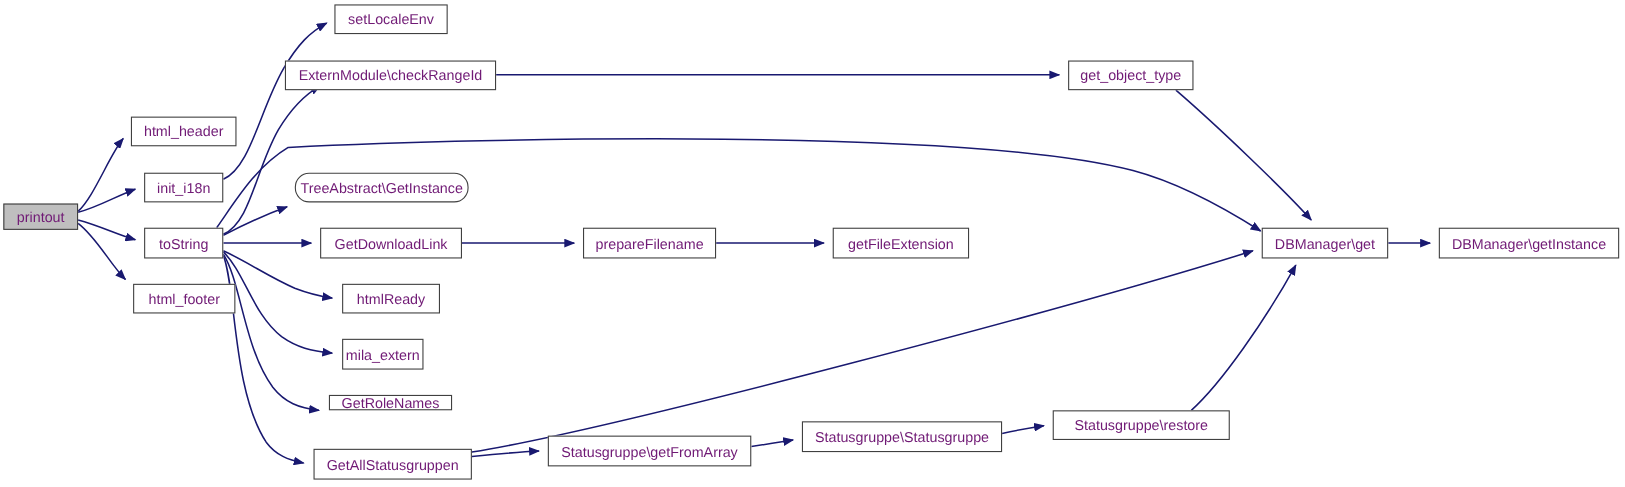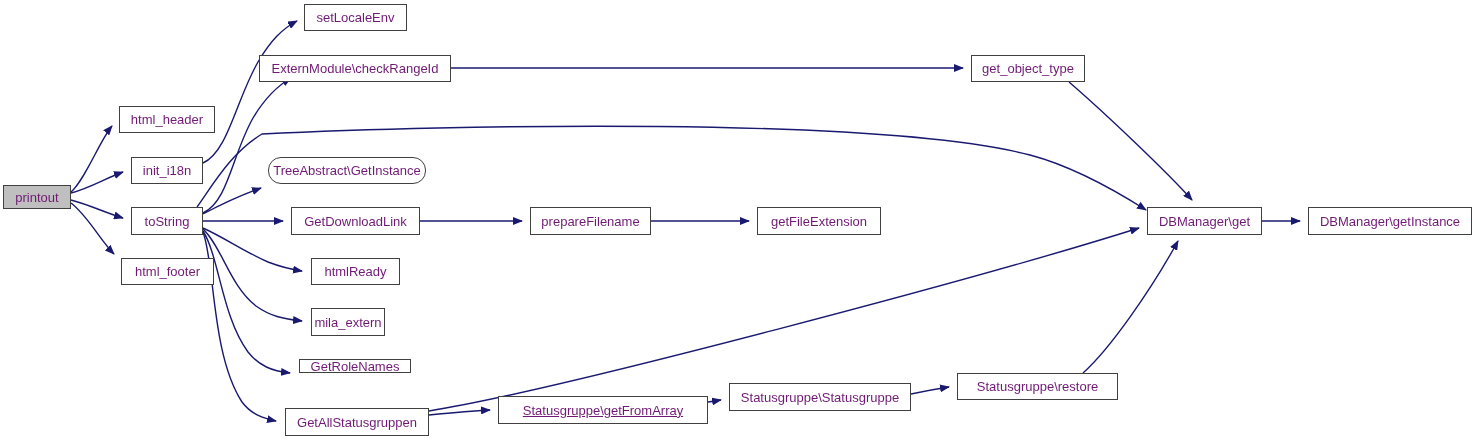--- a/index.html
+++ b/index.html
@@ -122,21 +122,21 @@
       </div>
       <div class="node" style="left: 285px; top: 408px; width: 144px; height: 28px; justify-content: center;">
         <span class="node-label">GetAllStatusgruppen</span>
       </div>
       <div class="node" style="left: 530px; top: 207px; width: 121px; height: 28px;">
         <span class="node-label">prepareFilename</span>
       </div>
       <div class="node" style="left: 757px; top: 207px; width: 124px; height: 28px;">
         <span class="node-label">getFileExtension</span>
       </div>
-      <div class="node" style="left: 498px; top: 396px; width: 210px; height: 28px; text-decoration: underline;">
+      <div class="node" style="left: 498px; top: 396px; width: 185px; height: 28px;">
         <span class="node-label">Statusgruppe\getFromArray</span>
       </div>
       <div class="node" style="left: 729px; top: 383px; width: 182px; height: 28px;">
         <span class="node-label">Statusgruppe\Statusgruppe</span>
       </div>
       <div class="node" style="left: 957px; top: 373px; width: 161px; height: 27px;">
         <span class="node-label">Statusgruppe\restore</span>
       </div>
       <div class="node" style="left: 971px; top: 55px; width: 114px; height: 27px;">
         <span class="node-label">get_object_type</span>

